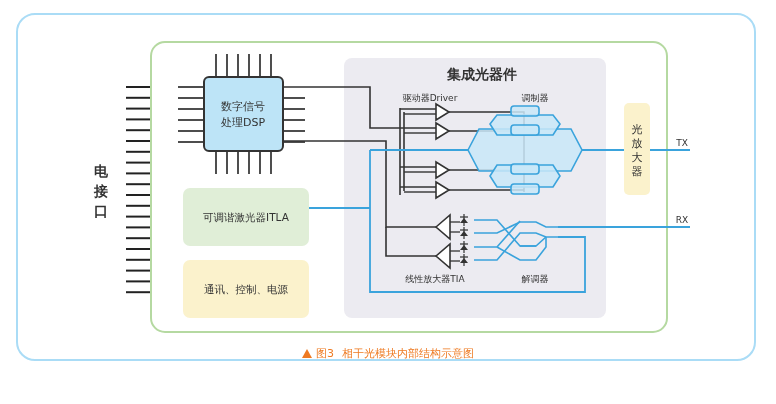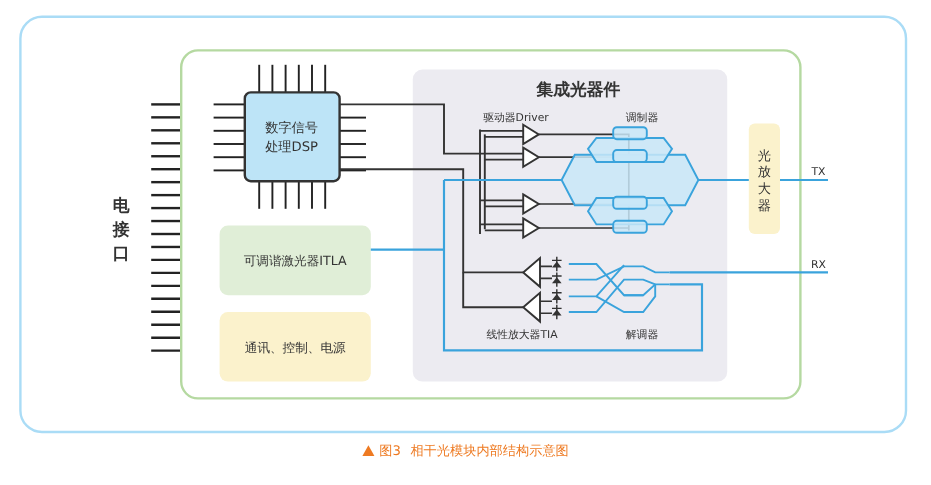--- a/index.html
+++ b/index.html
@@ -1,20 +1,20 @@
 <!DOCTYPE html>
 <html><head>
 <meta charset="utf-8">
 <style>
   html, body { margin: 0; padding: 0; background: #ffffff; }
   body { width: 776px; height: 404px; position: relative; overflow: hidden;
          font-family: "DejaVu Sans", "Liberation Sans", sans-serif; }
   #diagram { position: absolute; left: 0; top: 0; }
   .lbl { font-family: "DejaVu Sans", sans-serif; fill: #333333; }
-  .caption { position: absolute; left: 0; top: 368px; width: 776px; text-align: center;
+  .caption { position: absolute; left: 0; top: 346px; width: 776px; text-align: center;
              font-size: 11px; color: #ee7a22; font-family: "DejaVu Sans", sans-serif; }
   .caption .tri { display: inline-block; width: 0; height: 0; border-left: 5px solid transparent;
                   border-right: 5px solid transparent; border-bottom: 9px solid #ee7a22;
                   vertical-align: -1px; margin-right: 4px; }
   .caption .num { margin-right: 8px; }
 </style>
 </head>
 <body>
 
 <svg id="diagram" width="776" height="404" viewBox="0 0 776 404">

